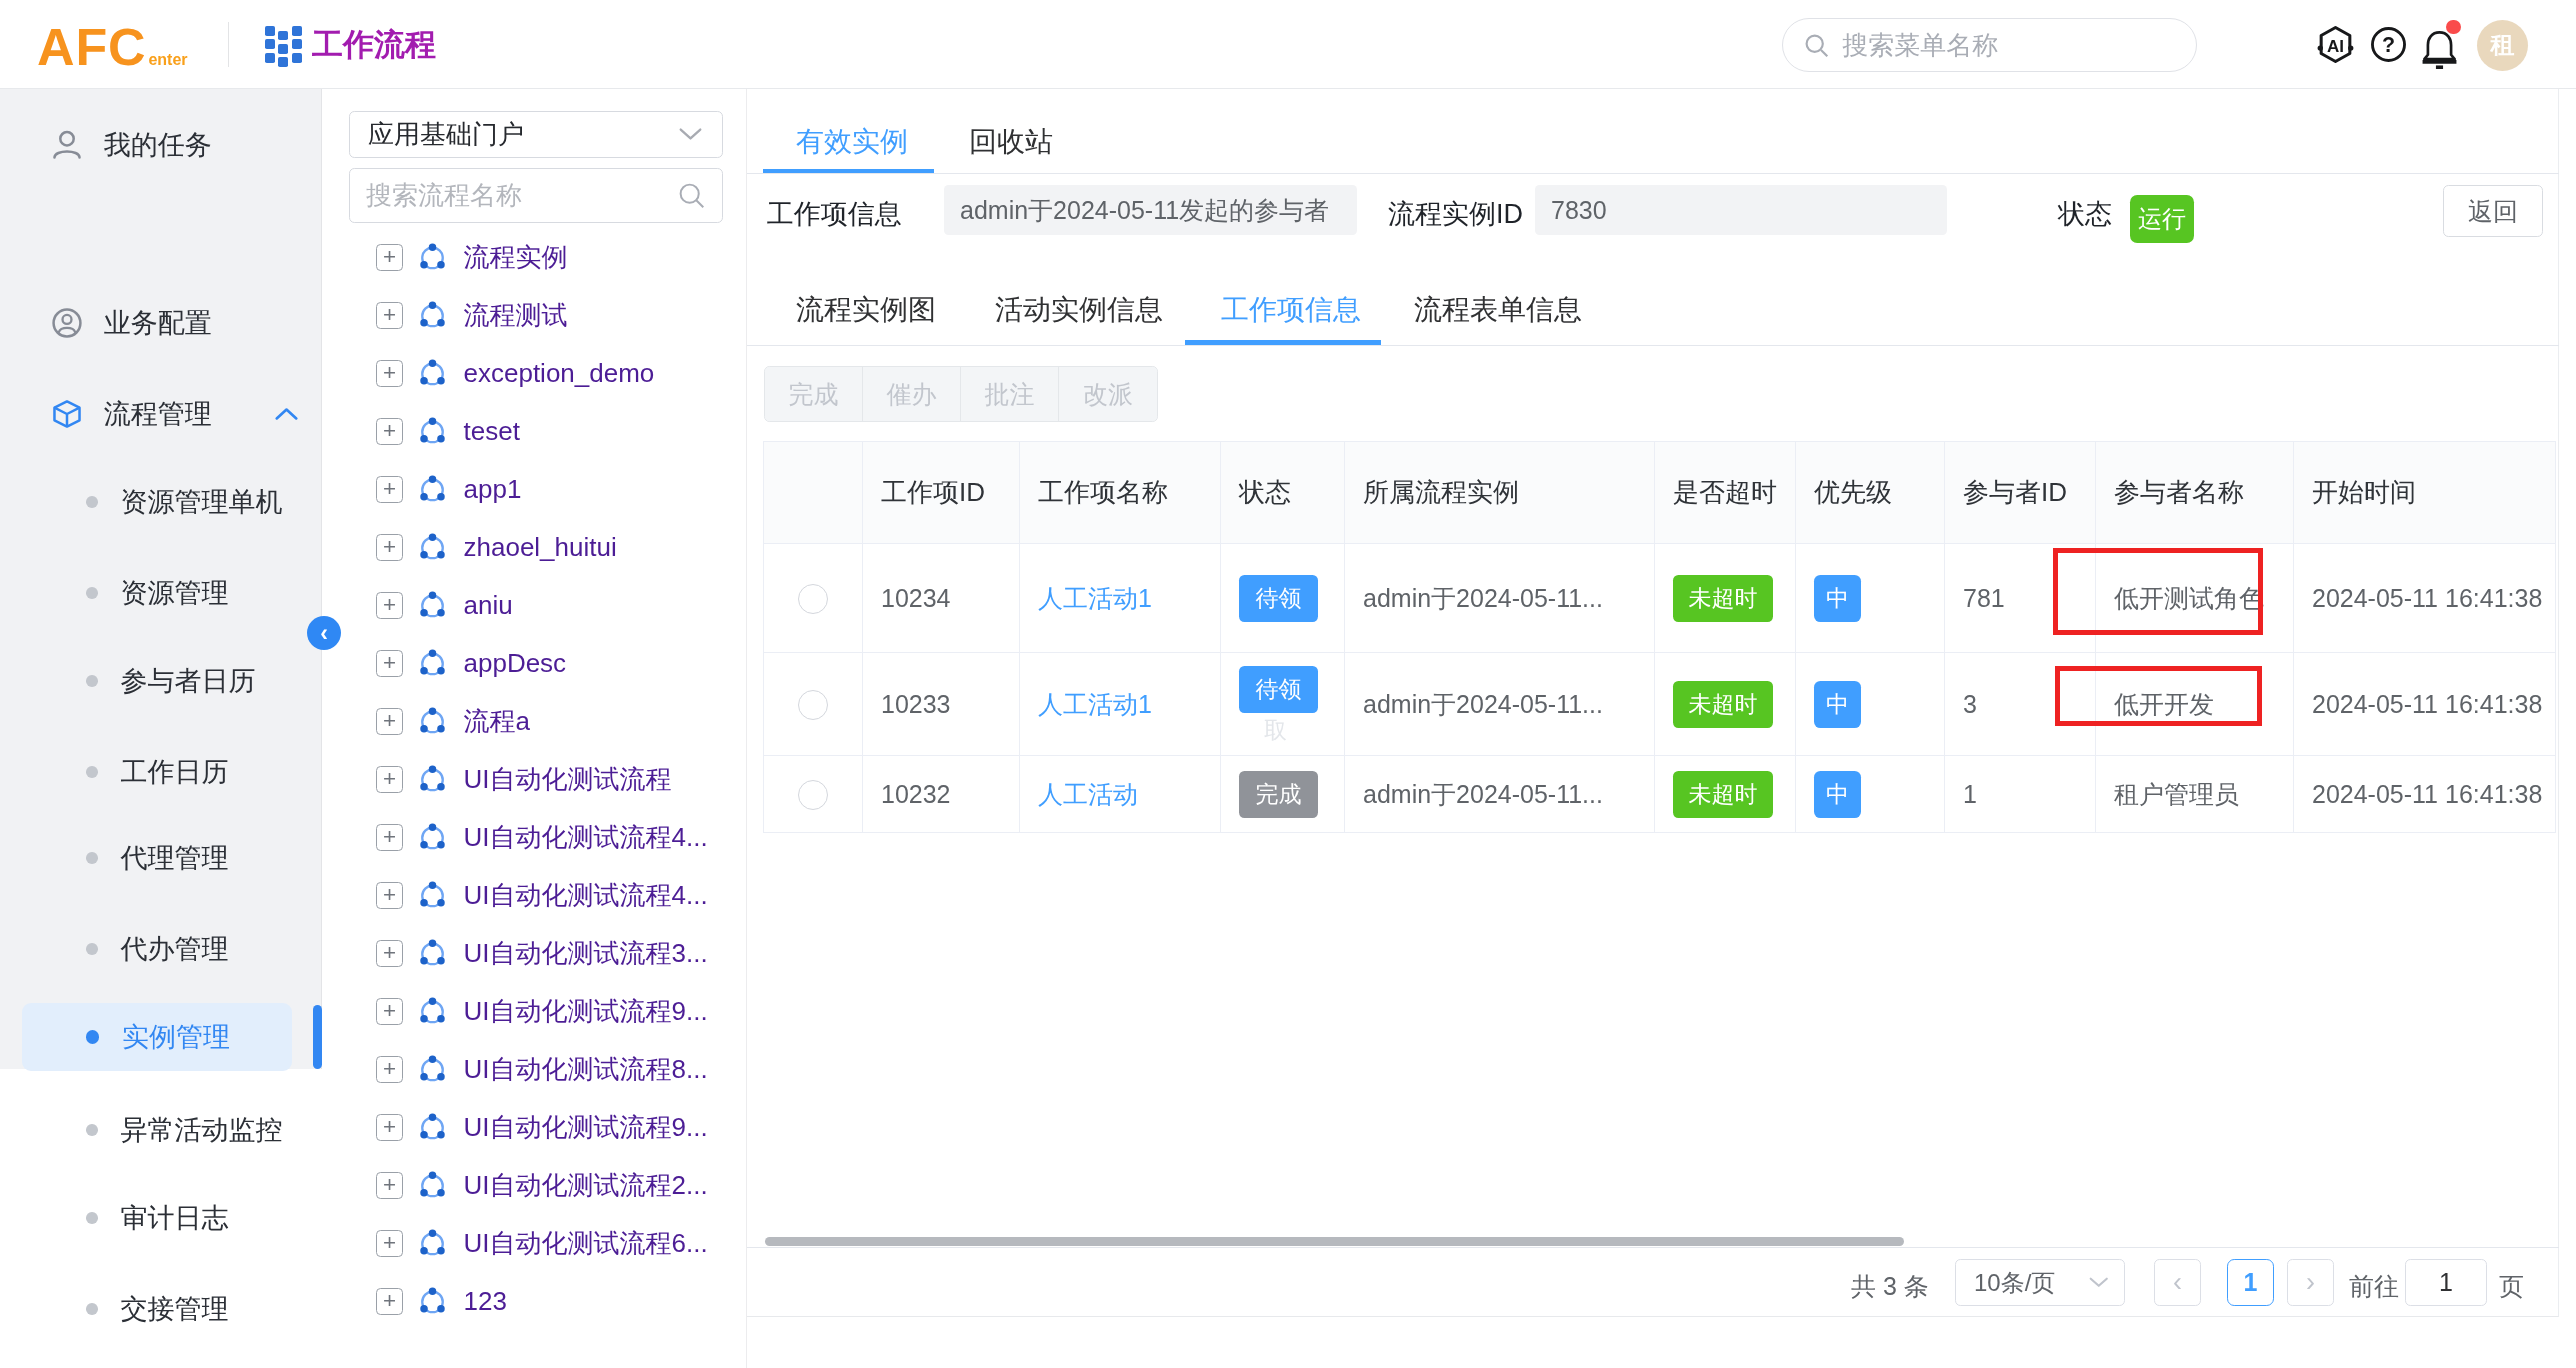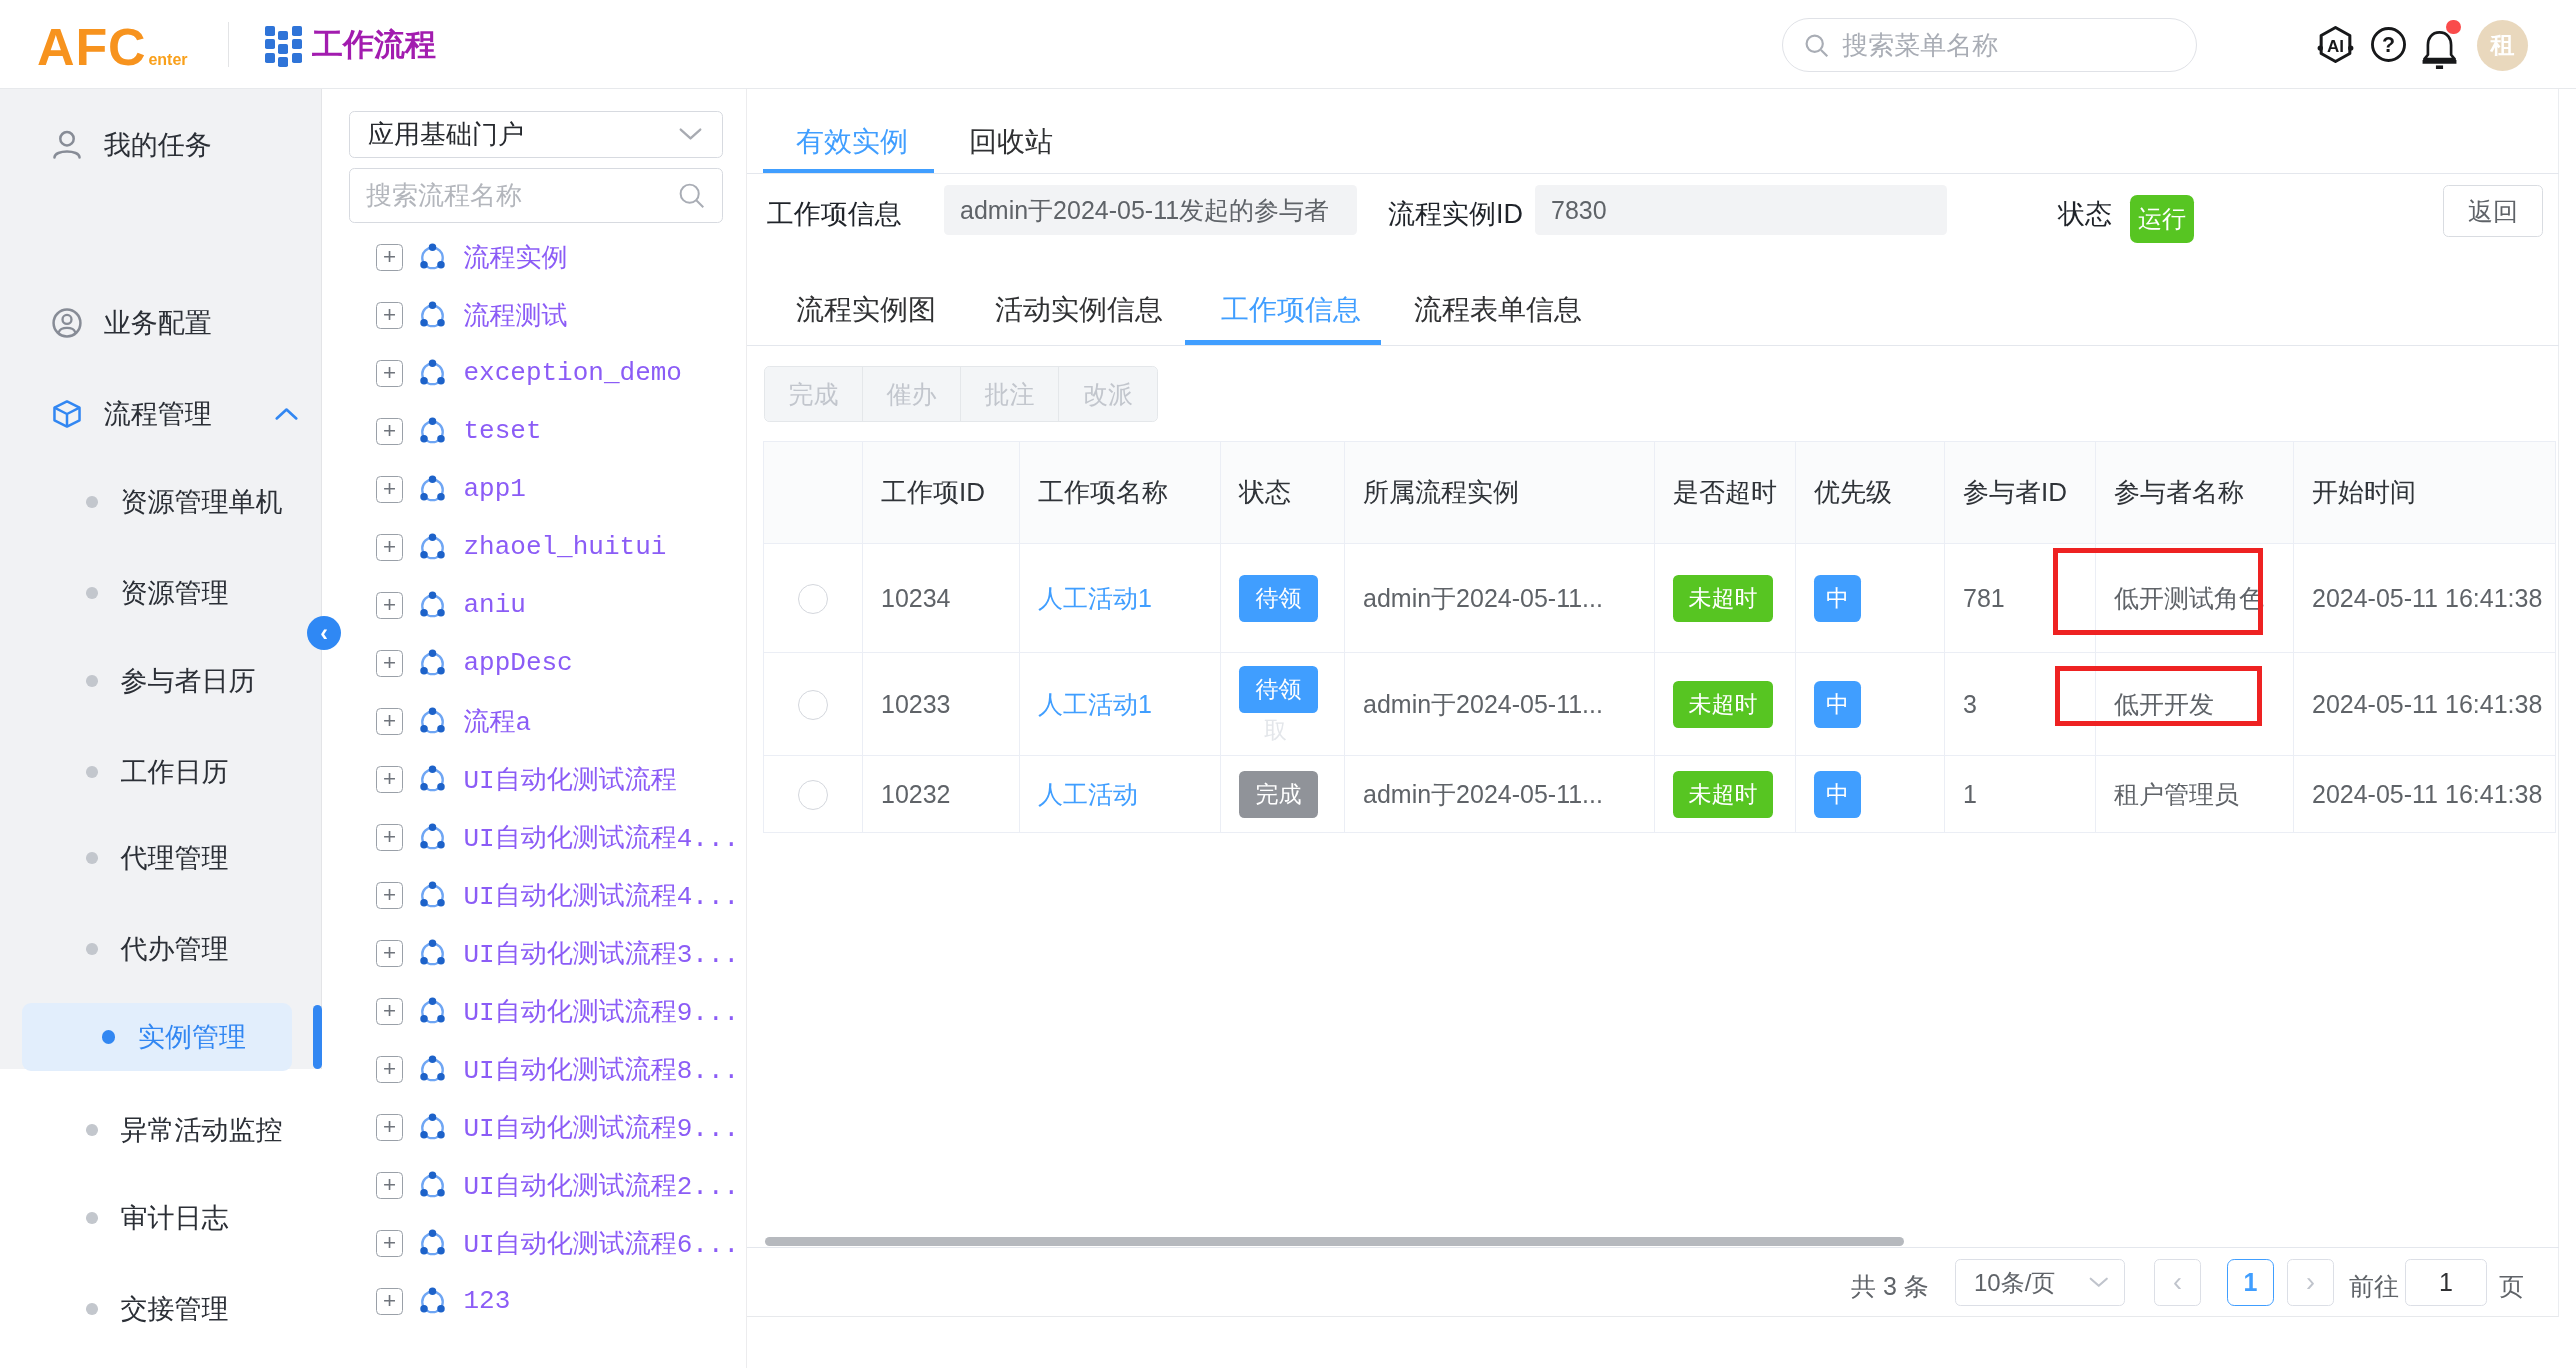--- a/index.html
+++ b/index.html
@@ -36,21 +36,21 @@
 
   
   .sidebar { position:absolute; left:0; top:89px; width:322px; height:980px;
     background:#f1f2f4; border-right:0.9px solid #e3e4e7; z-index:2; }
   .side-item { position:absolute; left:0; width:322px; height:68px; display:flex; align-items:center; cursor:pointer; }
   .side-item.top { padding-left:50px; }
   .side-item .s-icon { width:34px; height:34px; margin-right:19.7px; flex:0 0 34px; }
   .side-item .s-label { font-size:27px; color:#2b2f36; white-space:nowrap; }
   .side-item.sub { padding-left:86px; }
   .side-item.sub .bullet { width:11.6px; height:11.6px; border-radius:50%; background:#c3c7cd; margin-right:23px; flex:0 0 11.6px; }
-  .side-item.active { left:21.5px; width:270px; padding-left:80px; background:#e2eefc; border-radius:9px; }
+  .side-item.active { left:21.5px; width:270px; padding-left:64px; background:#e2eefc; border-radius:9px; }
   .side-item.active .bullet { background:#3287f2; width:13.4px; height:13.4px; flex:0 0 13.4px; }
   .side-item.active .s-label { color:#3287f2; }
   .side-bar-indicator { position:absolute; left:313px; top:916px; width:9px; height:64px;
     background:#3287f2; border-radius:5.4px; z-index:4; }
   .chev-up { margin-left:61px; }
   .collapse-btn { position:absolute; left:307px; top:616px; width:34px; height:34px; border-radius:50%;
     background:#2f88f4; color:#fff; z-index:6; display:flex; align-items:center; justify-content:center;
     font-size:23px; font-weight:bold; cursor:pointer; }
 
   
@@ -63,21 +63,21 @@
   .tree-search { position:absolute; left:27px; top:79px; width:374px; height:55px;
     border:0.9px solid #d7dae0; border-radius:5.4px; display:flex; align-items:center; padding:0 16px; background:#fff; }
   .tree-search input { border:none; outline:none; font-size:26px; color:#303133; width:286px; font-family:inherit; }
   .tree-search input::placeholder { color:#b3b6bc; }
   .tree-search svg { margin-left:auto; }
   .tree-rows { position:absolute; left:0; top:139px; width:425px; }
   .tree-row { height:58px; display:flex; align-items:center; padding-left:54px; cursor:pointer; }
   .expander { width:27px; height:27px; border:1.8px solid #9aa0a8; border-radius:4.5px; color:#6f747c;
     font-size:22.4px; line-height:22.4px; display:flex; align-items:center; justify-content:center; flex:0 0 27px; }
   .net-icon { width:33px; height:33px; margin-left:12.5px; margin-right:15px; flex:0 0 33px; }
-  .tree-label { font-size:26px; color:#8b5cf6; white-space:nowrap;font-family:Liberation Mono, monospace; }
+  .tree-label { font-size:26px; color:#4c1d95; white-space:nowrap; }
 
   
   .main { position:absolute; left:747px; top:89px; width:1812px; height:1228px; background:#fff;
     border-right:0.9px solid #ebedf0; border-bottom:0.9px solid #e7e9ec; }
   .tab-label { position:absolute; top:34px; font-size:28px; color:#303133; cursor:pointer; }
   .tab-label.active { color:#409eff; font-weight:500; }
   .tabs-underline { position:absolute; left:16px; top:80px; width:171px; height:5.4px; background:#409eff; }
   .tabs-border { position:absolute; left:0; top:84px; width:1812px; height:0.9px; background:#e4e7ed; }
 
   .fld-label { position:absolute; top:107px; font-size:27px; font-weight:500; color:#1f2329; }

